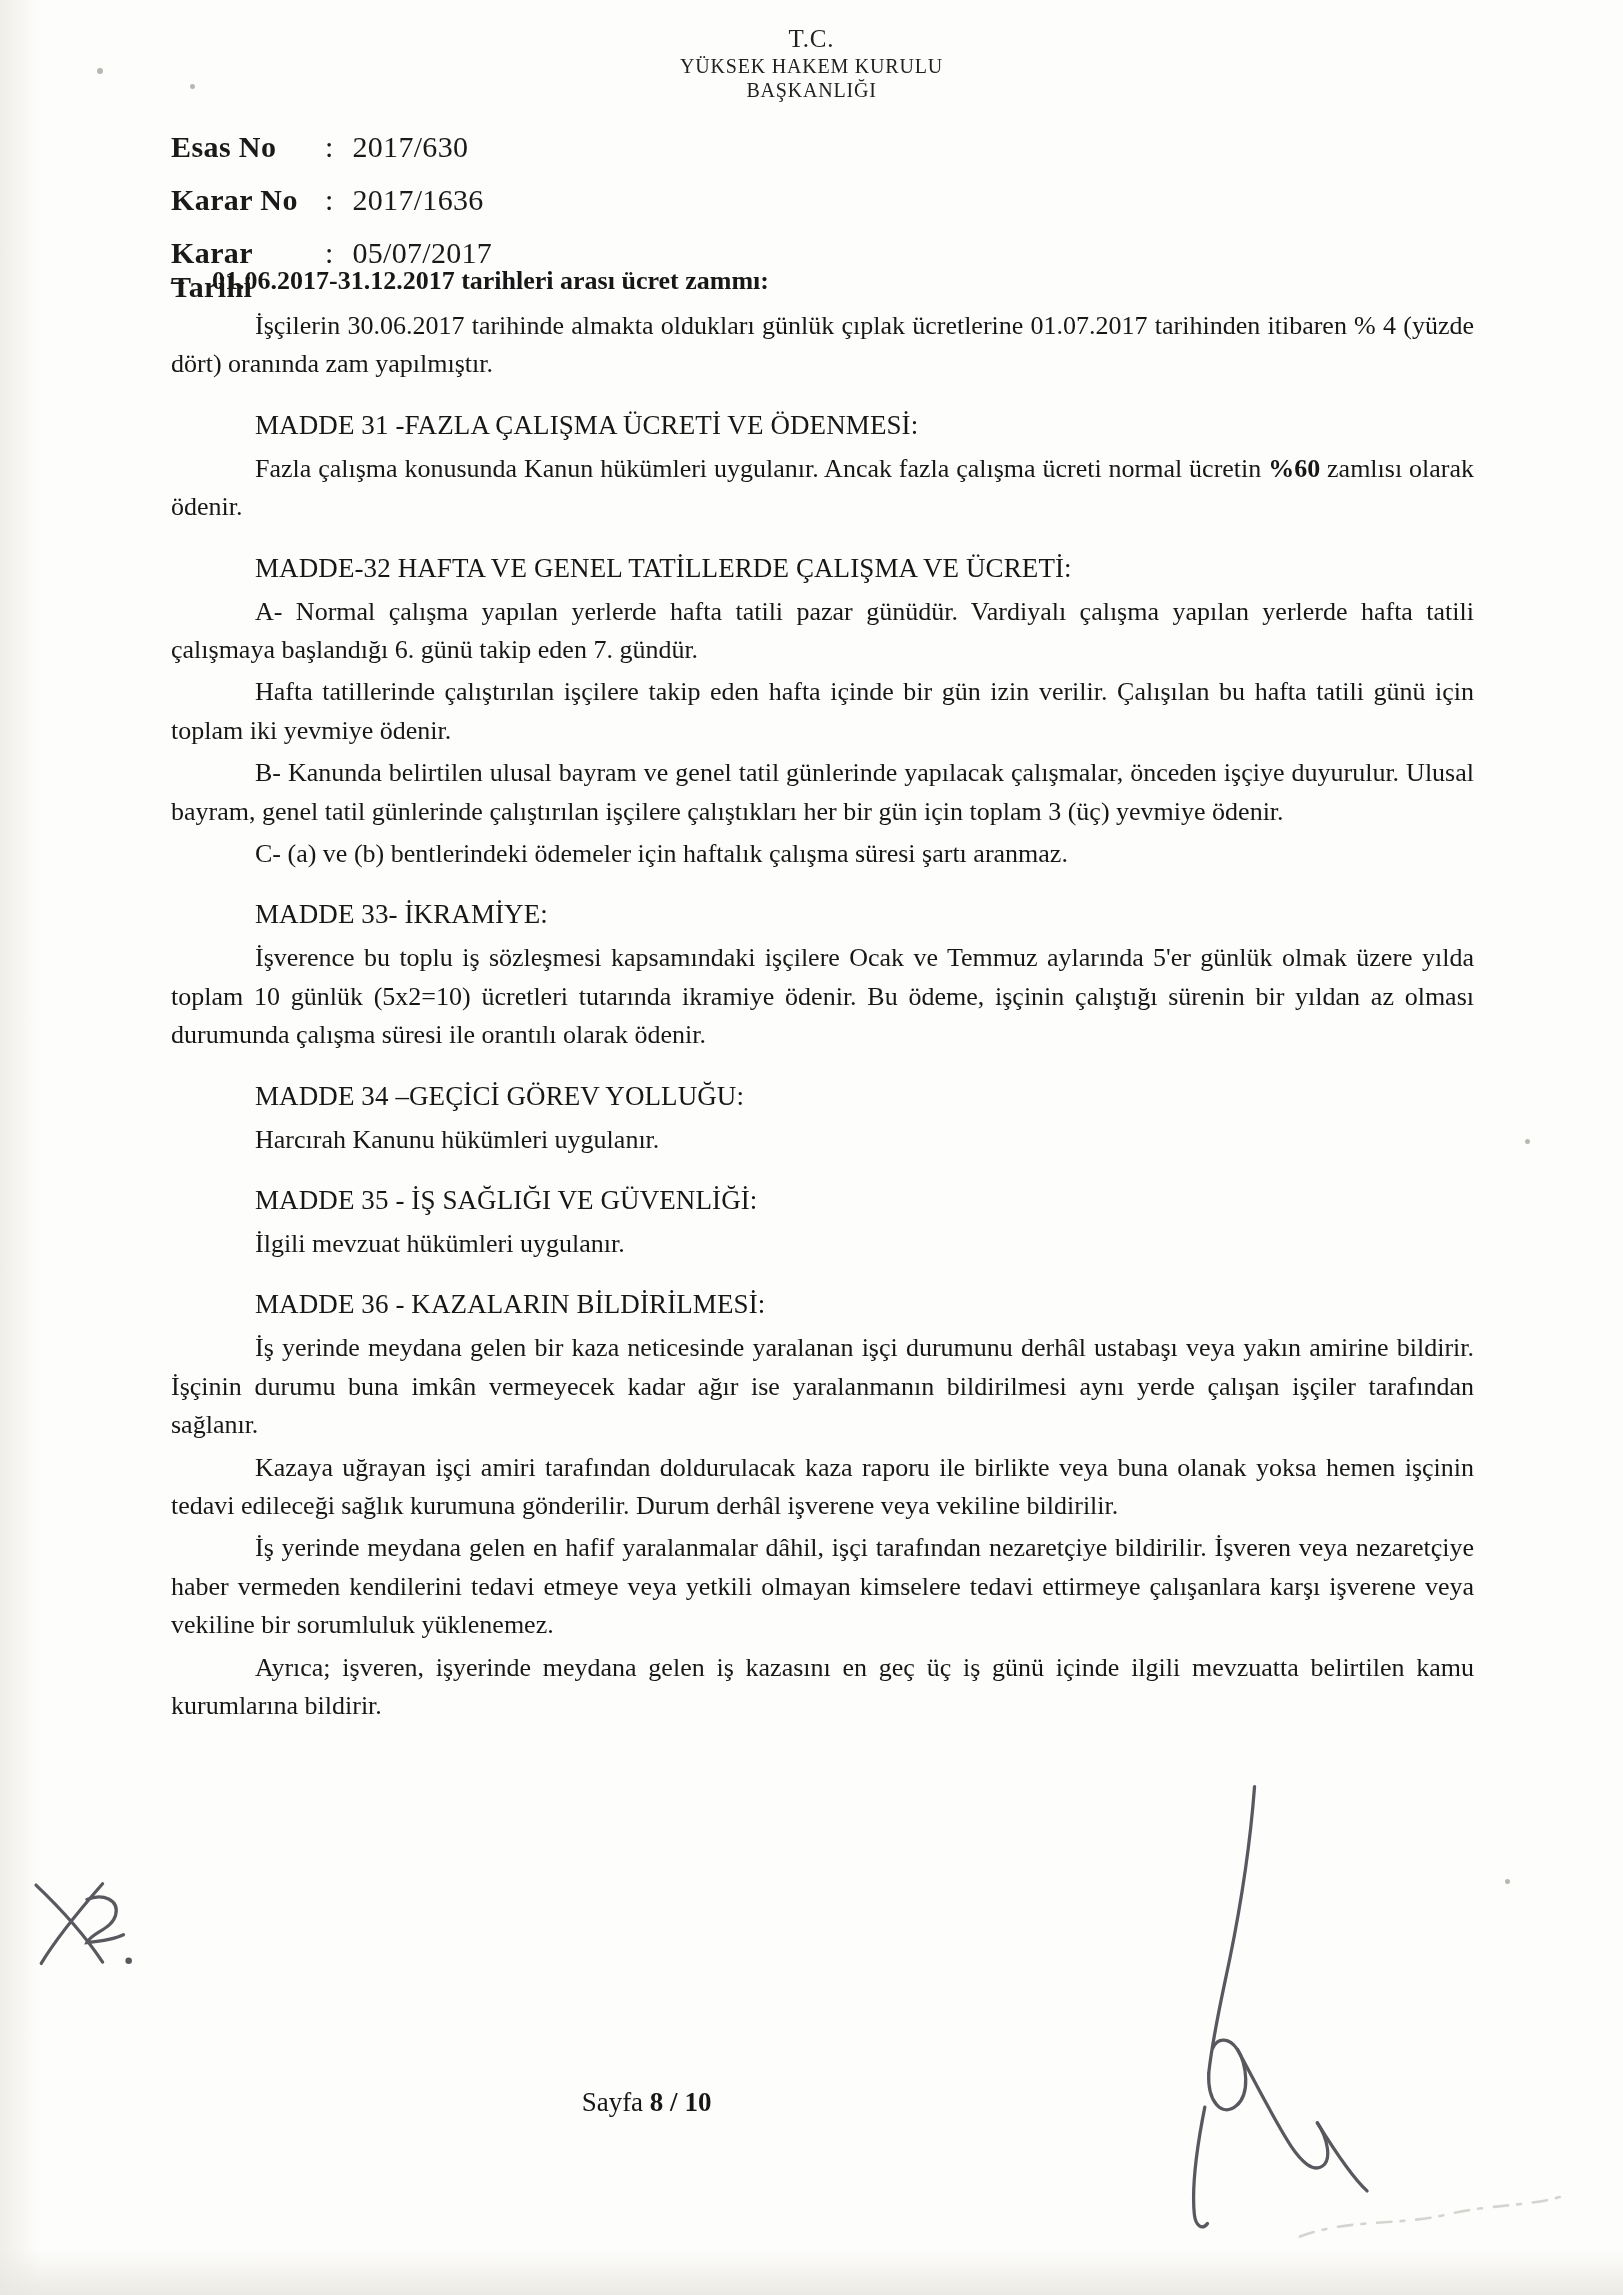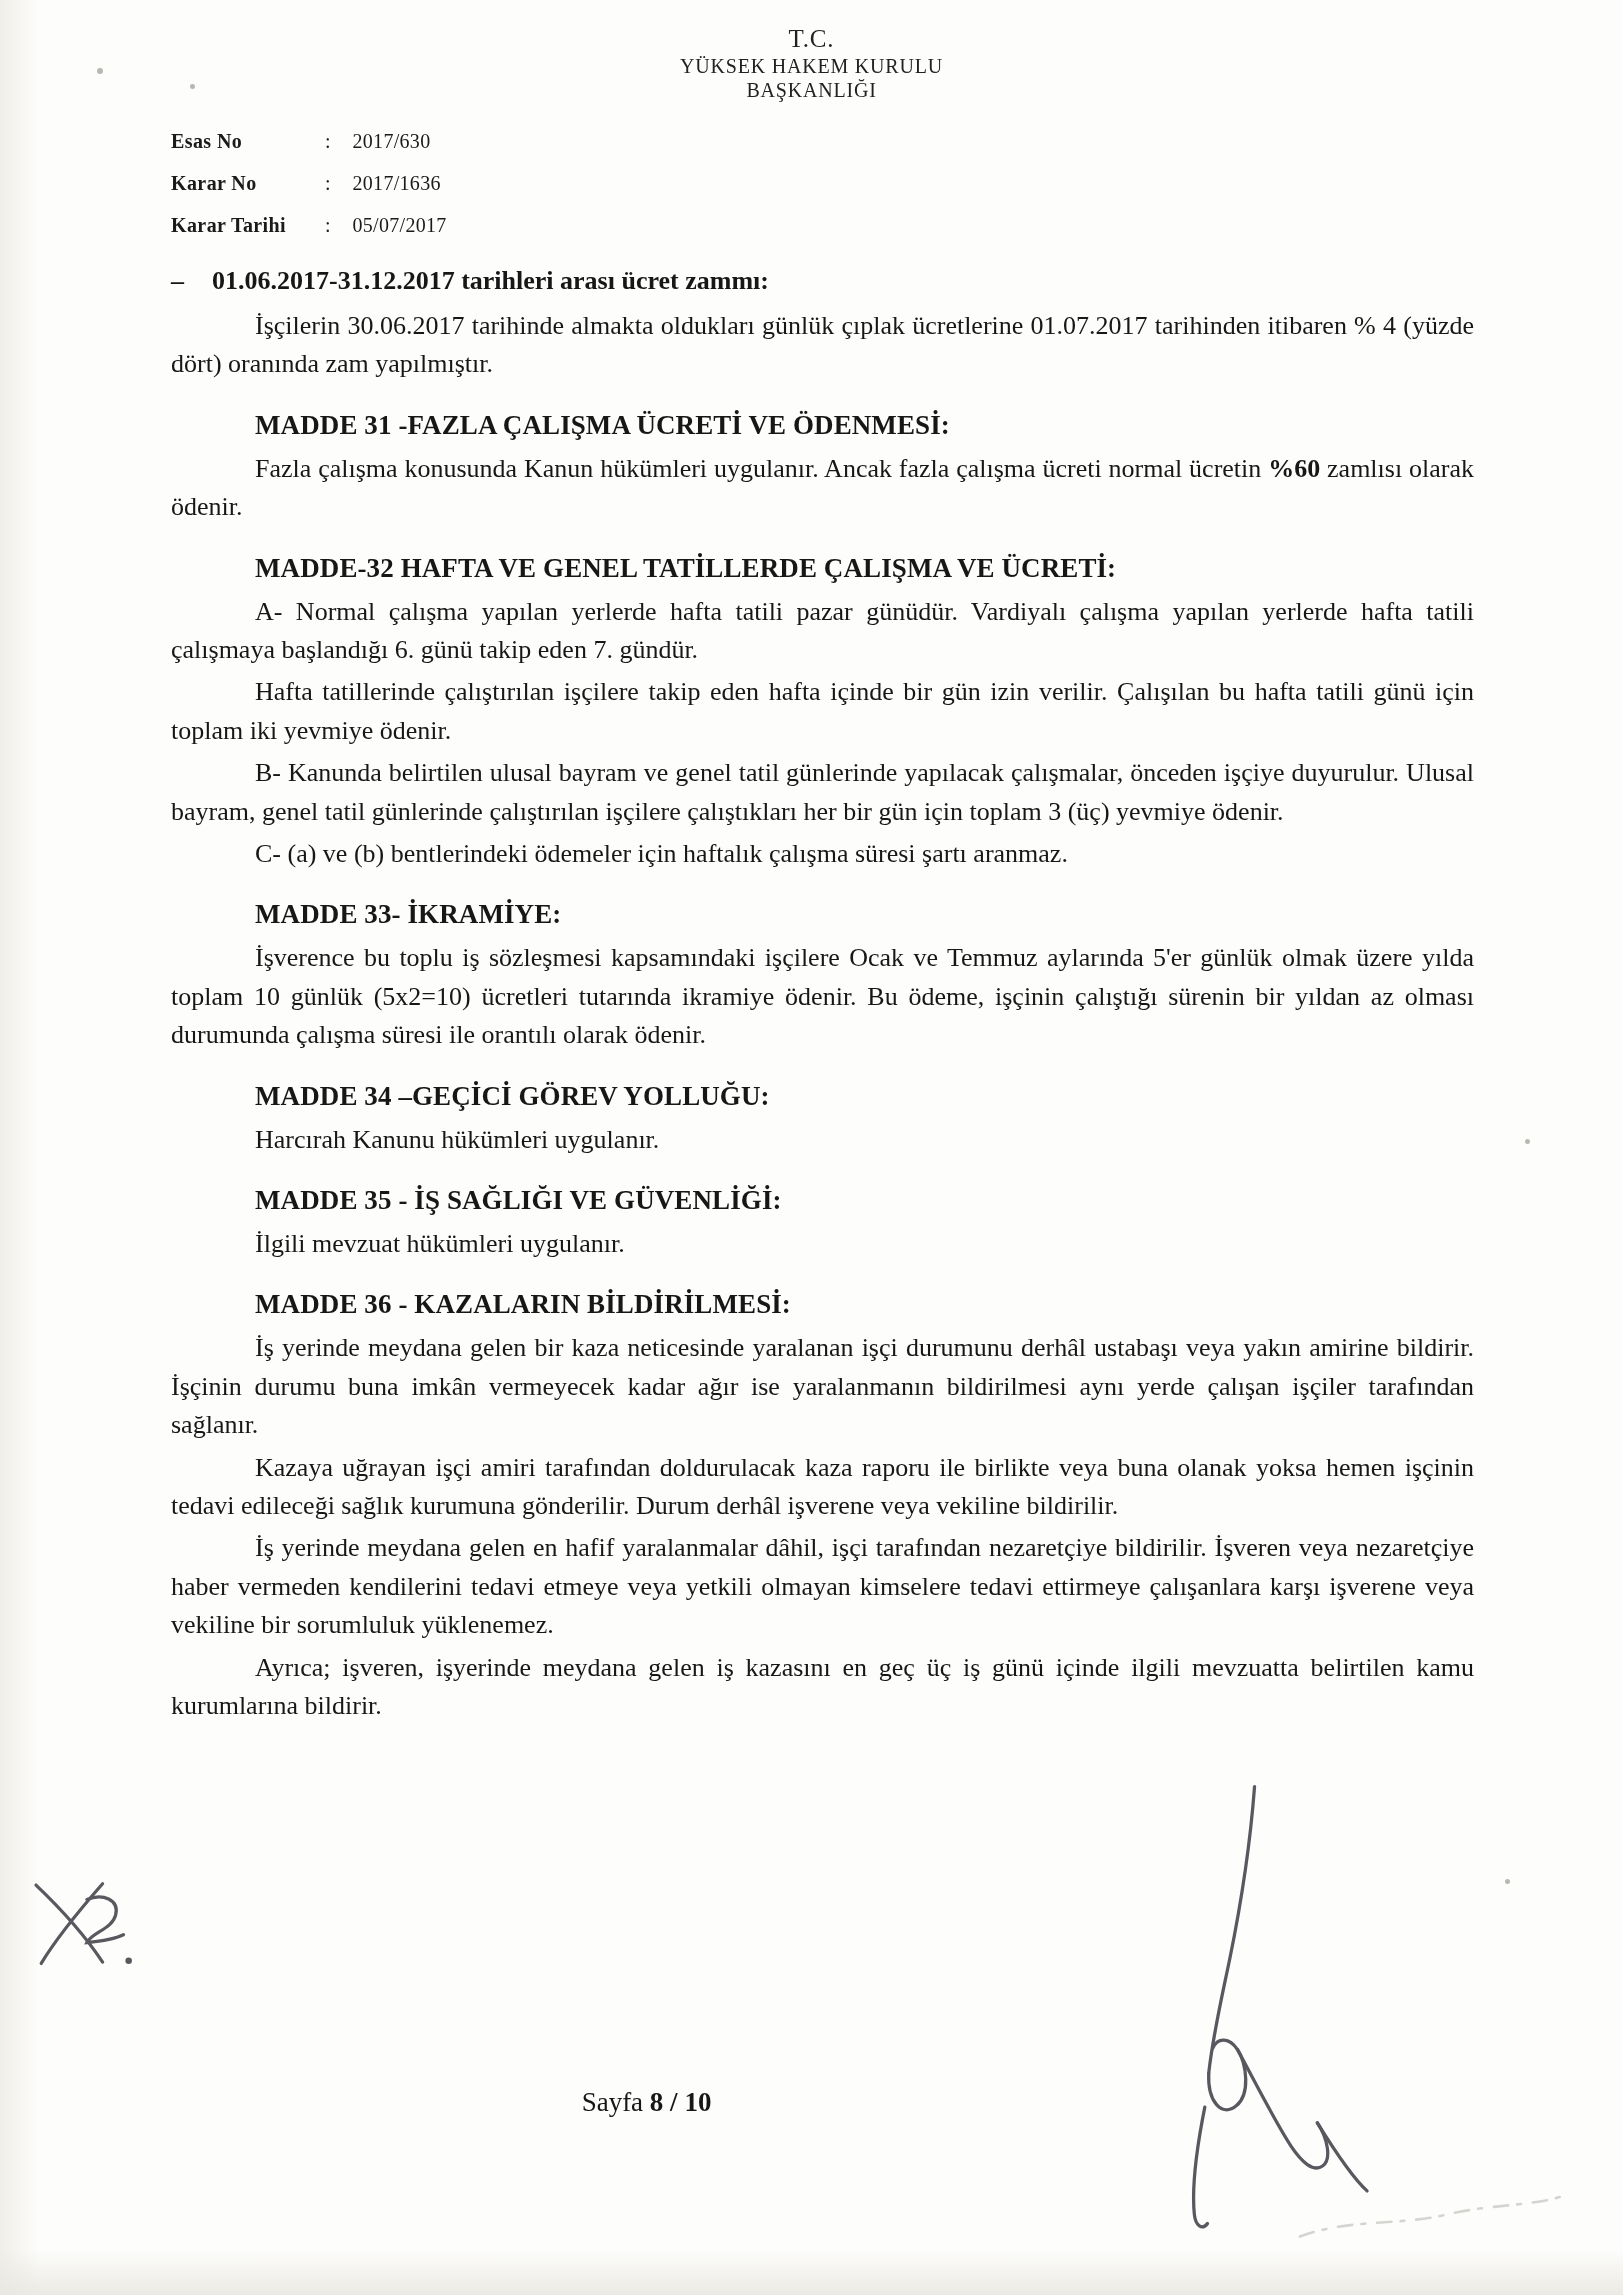--- a/index.html
+++ b/index.html
@@ -58,21 +58,21 @@
     letter-spacing: 0.8px;
     color: #222;
   }
   .header-line.tc { font-size: 25px; }
 
   .meta {
     position: absolute;
     top: 122px;
     left: 171px;
     font-family: "Liberation Serif", serif;
-    font-size: 20px;
+    font-size: 30px;
     color: #1a1a1a;
   }
   .meta-row {
     display: flex;
     align-items: baseline;
     margin-bottom: 11px;
   }
   .meta-label {
     width: 154px;
     letter-spacing: 0.4px;
@@ -96,21 +96,21 @@
   }
 
   .para {
     margin: 0 0 3.9px 0;
     text-indent: 0;
   }
   .indent {
     text-indent: 84px;
   }
   .heading {
-    font-weight: bold;
+    font-weight: normal;
     font-size: 27px;
     letter-spacing: 0.1px;
     margin: 22px 0 3.9px 0;
     text-indent: 84px;
     text-align: left;
   }
   .bullet-head {
     font-weight: bold;
     font-size: 26px;
     margin: 0 0 6.5px 0;

